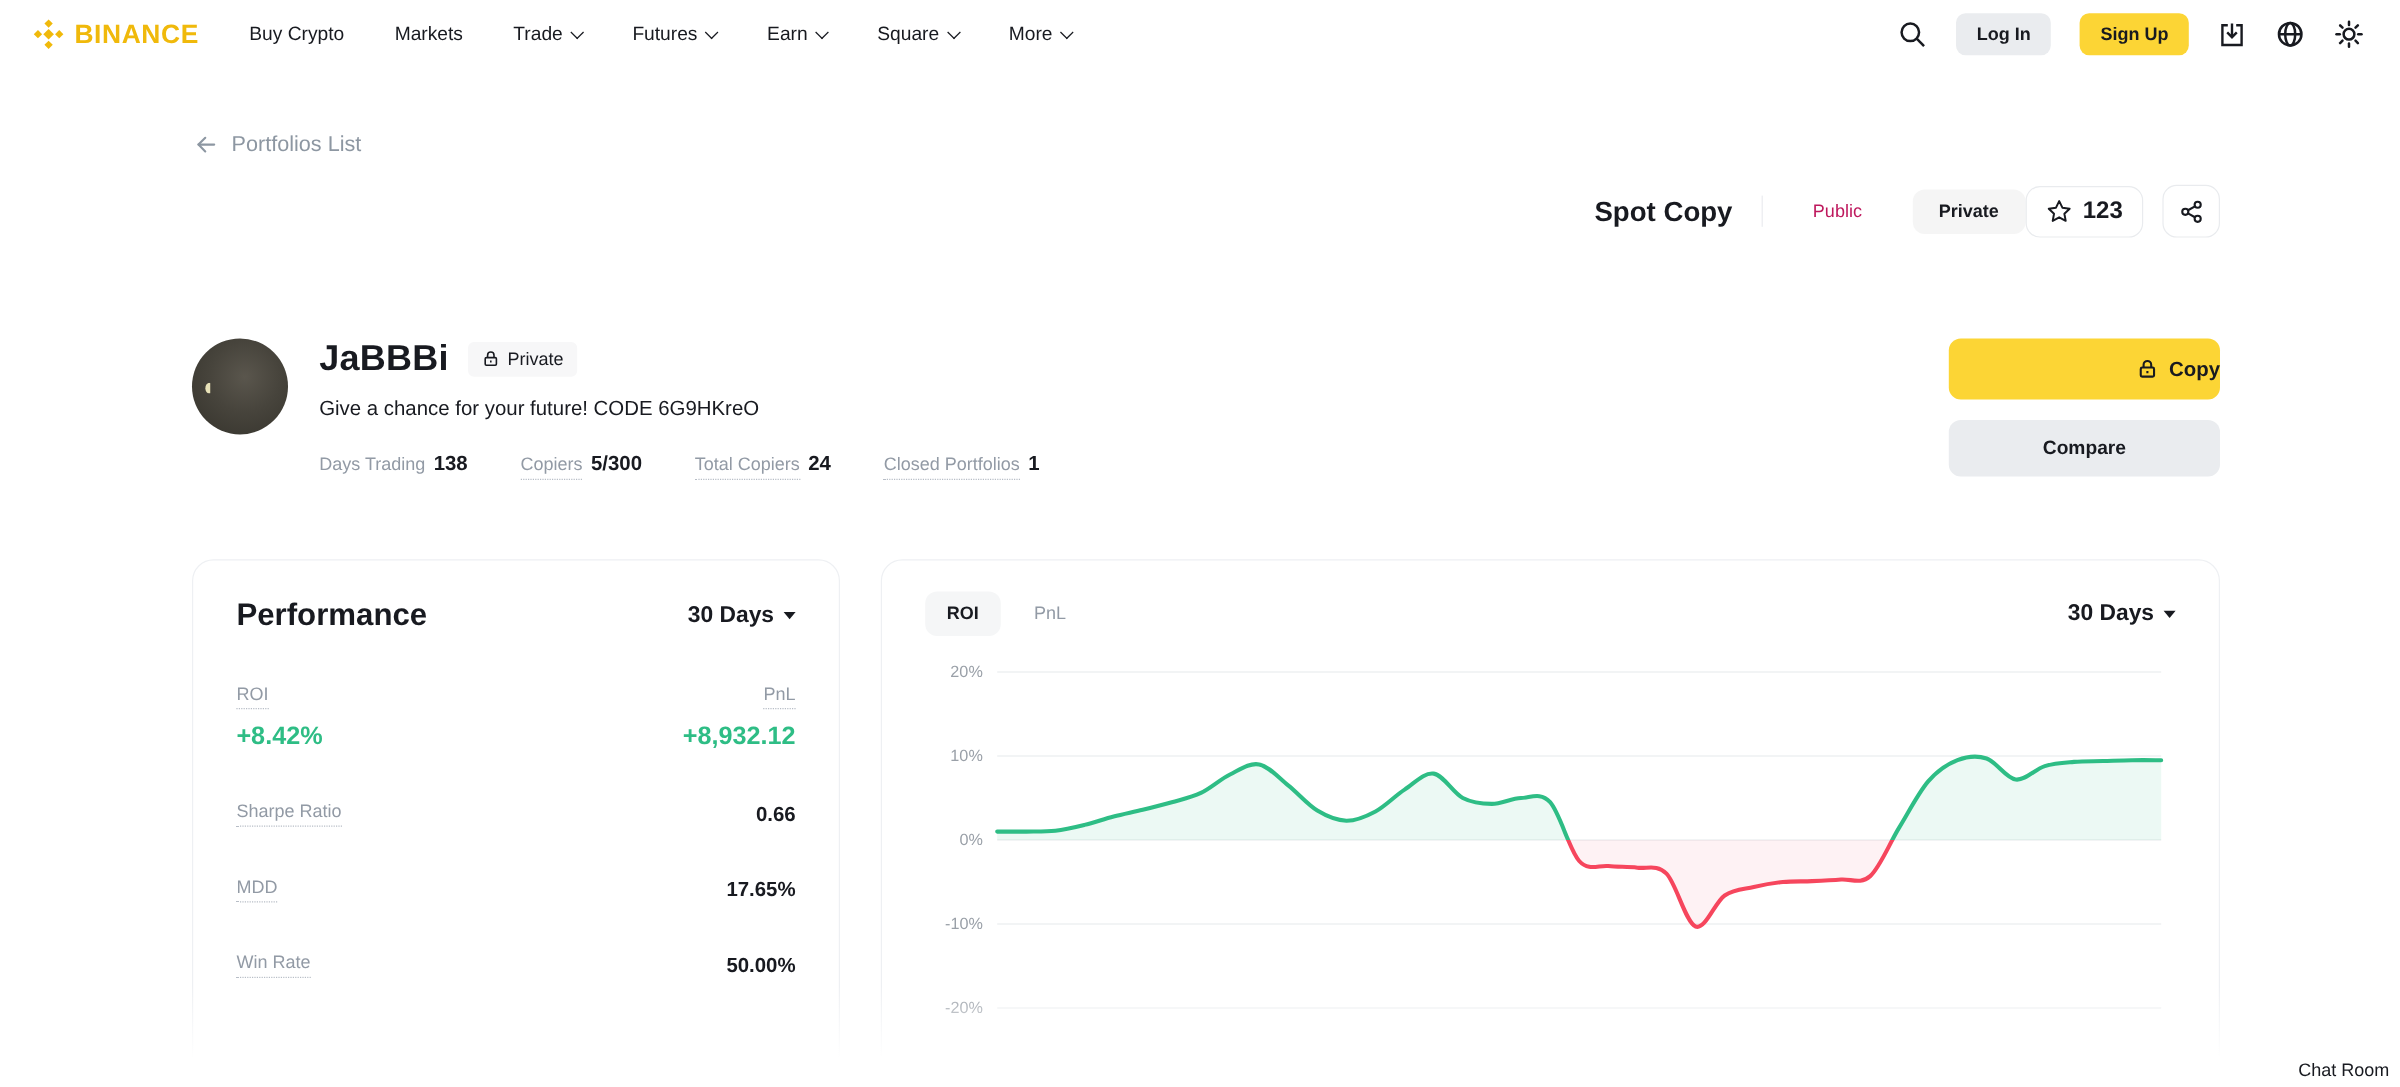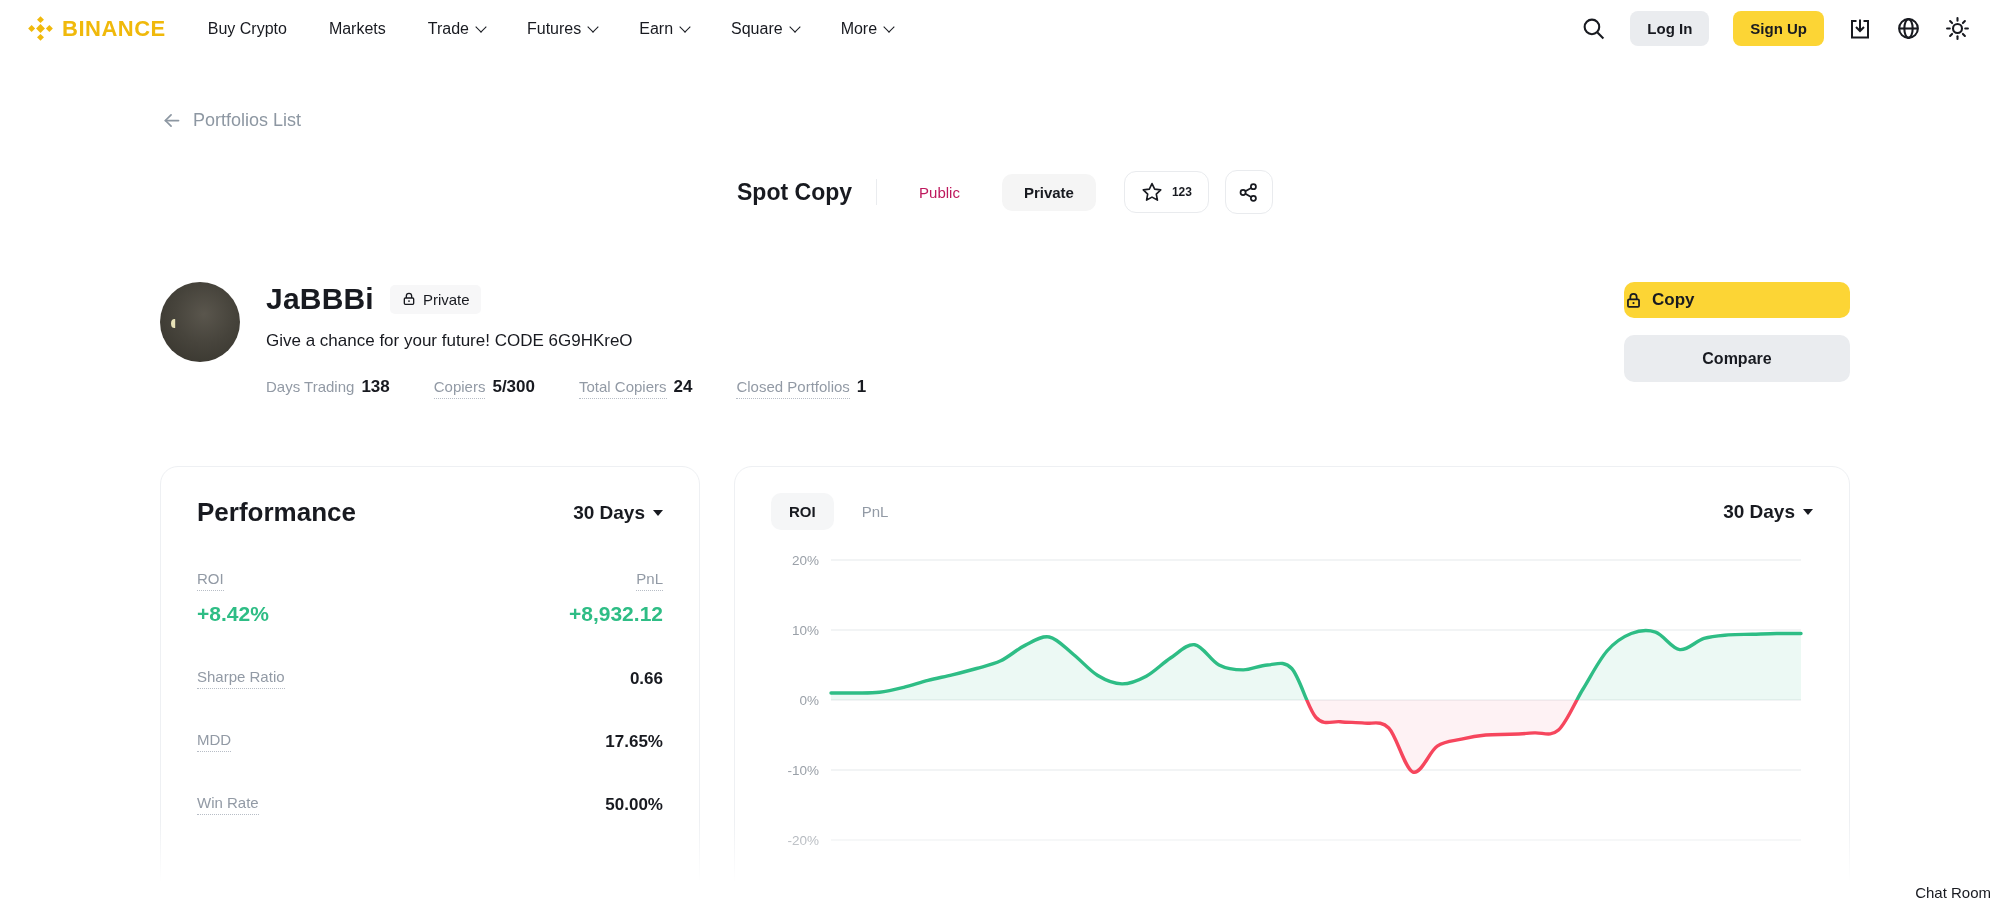--- a/index.html
+++ b/index.html
@@ -20,29 +20,29 @@
   .nav-right { display:flex; align-items:center; gap:24px; }
   .icon-btn { display:flex; align-items:center; justify-content:center; cursor:pointer; color:#181A20; }
   .btn-login { background:#EAECEF; border:none; border-radius:8px; padding:9px 17px; font-size:15px; font-weight:600; color:#181A20; cursor:pointer; font-family:inherit; }
   .btn-signup { background:#FCD535; border:none; border-radius:8px; padding:9px 17px; font-size:15px; font-weight:600; color:#181A20; cursor:pointer; font-family:inherit; }
 
   
   .breadcrumb { position:absolute; left:161px; top:110px; display:flex; align-items:center; gap:11px;
                 color:#8D97A2; font-size:18px; cursor:pointer; }
 
   
-  .header-row { position:absolute; left:160px; right:150px; top:170px; display:flex; align-items:center; justify-content:center;gap:28px; }
+  .header-row { position:absolute; left:160px; right:150px; top:154px; display:flex; align-items:center; justify-content:flex-end; }
   .header-left { display:flex; align-items:center; gap:24px; }
   .page-title { font-size:23px; font-weight:700; color:#181A20; }
   .vdivider { width:1px; height:26px; background:#EAECEF; }
   .tab-plain { font-size:15px; font-weight:500; color:#be185d; padding:9px 18px; cursor:pointer; }
   .tab-pill { font-size:15px; font-weight:700; color:#181A20; padding:10px 22px; background:#F5F5F5; border-radius:10px; cursor:pointer; }
   .header-right { display:flex; align-items:center; gap:16px; }
   .fav-btn { display:flex; align-items:center; gap:9px; border:1px solid #E9EBEE; border-radius:12px;
-             padding:9px 16px; font-size:12px; font-weight:600; cursor:pointer; background:#fff; color:#181A20; font-family:inherit; }
+             padding:9px 16px; font-size:20px; font-weight:600; cursor:pointer; background:#fff; color:#181A20; font-family:inherit; }
   .share-btn { border:1px solid #E9EBEE; border-radius:12px; width:48px; height:44px; display:flex;
                align-items:center; justify-content:center; cursor:pointer; background:#fff; color:#181A20; }
 
   
   .profile-row { position:absolute; left:160px; right:150px; top:282px; display:flex; align-items:flex-start; }
   .avatar { width:80px; height:80px; border-radius:50%; position:relative; overflow:hidden; flex:0 0 80px;
             background:radial-gradient(circle at 55% 40%, #5a564d 0%, #47443c 45%, #34322b 100%); }
   .avatar .moon { position:absolute; left:11px; top:37px; width:7px; height:9px; border-radius:50%;
                   background:#e8e2b8; clip-path:polygon(0 0,60% 0,60% 100%,0 100%); }
   .profile-info { margin-left:26px; }
@@ -50,22 +50,22 @@
   .trader-name { font-size:30px; font-weight:700; color:#181A20; letter-spacing:.2px; }
   .badge-private { display:flex; align-items:center; gap:6px; background:#F7F7F8; border-radius:5px;
                    padding:6px 11px; font-size:15px; color:#181A20; }
   .profile-desc { margin-top:15px; font-size:17px; color:#181A20; }
   .stats-row { margin-top:26px; display:flex; align-items:baseline; gap:44px; }
   .stat { display:flex; align-items:baseline; gap:7px; }
   .stat-label { font-size:15px; color:#929AA5; padding-bottom:3px; }
   .stat-label.dotted { border-bottom:1px dotted #B7BDC6; }
   .stat-value { font-size:17px; font-weight:700; color:#181A20; }
   .action-col { margin-left:auto; display:flex; flex-direction:column; gap:17px; width:226px; }
-  .btn-copy { display:flex; align-items:center; justify-content:flex-start; gap:9px; background:#FCD535; border:none;
-              border-radius:10px; height:36px; font-size:17px; font-weight:700; color:#181A20; cursor:pointer; font-family:inherit; }
+  .btn-copy { display:flex; align-items:center; justify-content:flex-end; gap:9px; background:#FCD535; border:none;
+              border-radius:10px; height:51px; font-size:17px; font-weight:700; color:#181A20; cursor:pointer; font-family:inherit; }
   .btn-compare { background:#EAECEF; border:none; border-radius:10px; height:47px; font-size:16px; font-weight:600;
                  color:#181A20; cursor:pointer; font-family:inherit; }
 
   
   .cards { position:absolute; left:160px; right:150px; top:466px; display:flex; gap:34px; }
   .card { background:#fff; border:1px solid #EEF0F3; border-radius:18px; height:560px; }
   .card-perf { width:540px; padding:30px 36px; }
   .card-chart { flex:1; padding:26px 36px; }
   .perf-header { display:flex; align-items:center; justify-content:space-between; }
   .perf-title { font-size:26px; font-weight:700; color:#181A20; }

